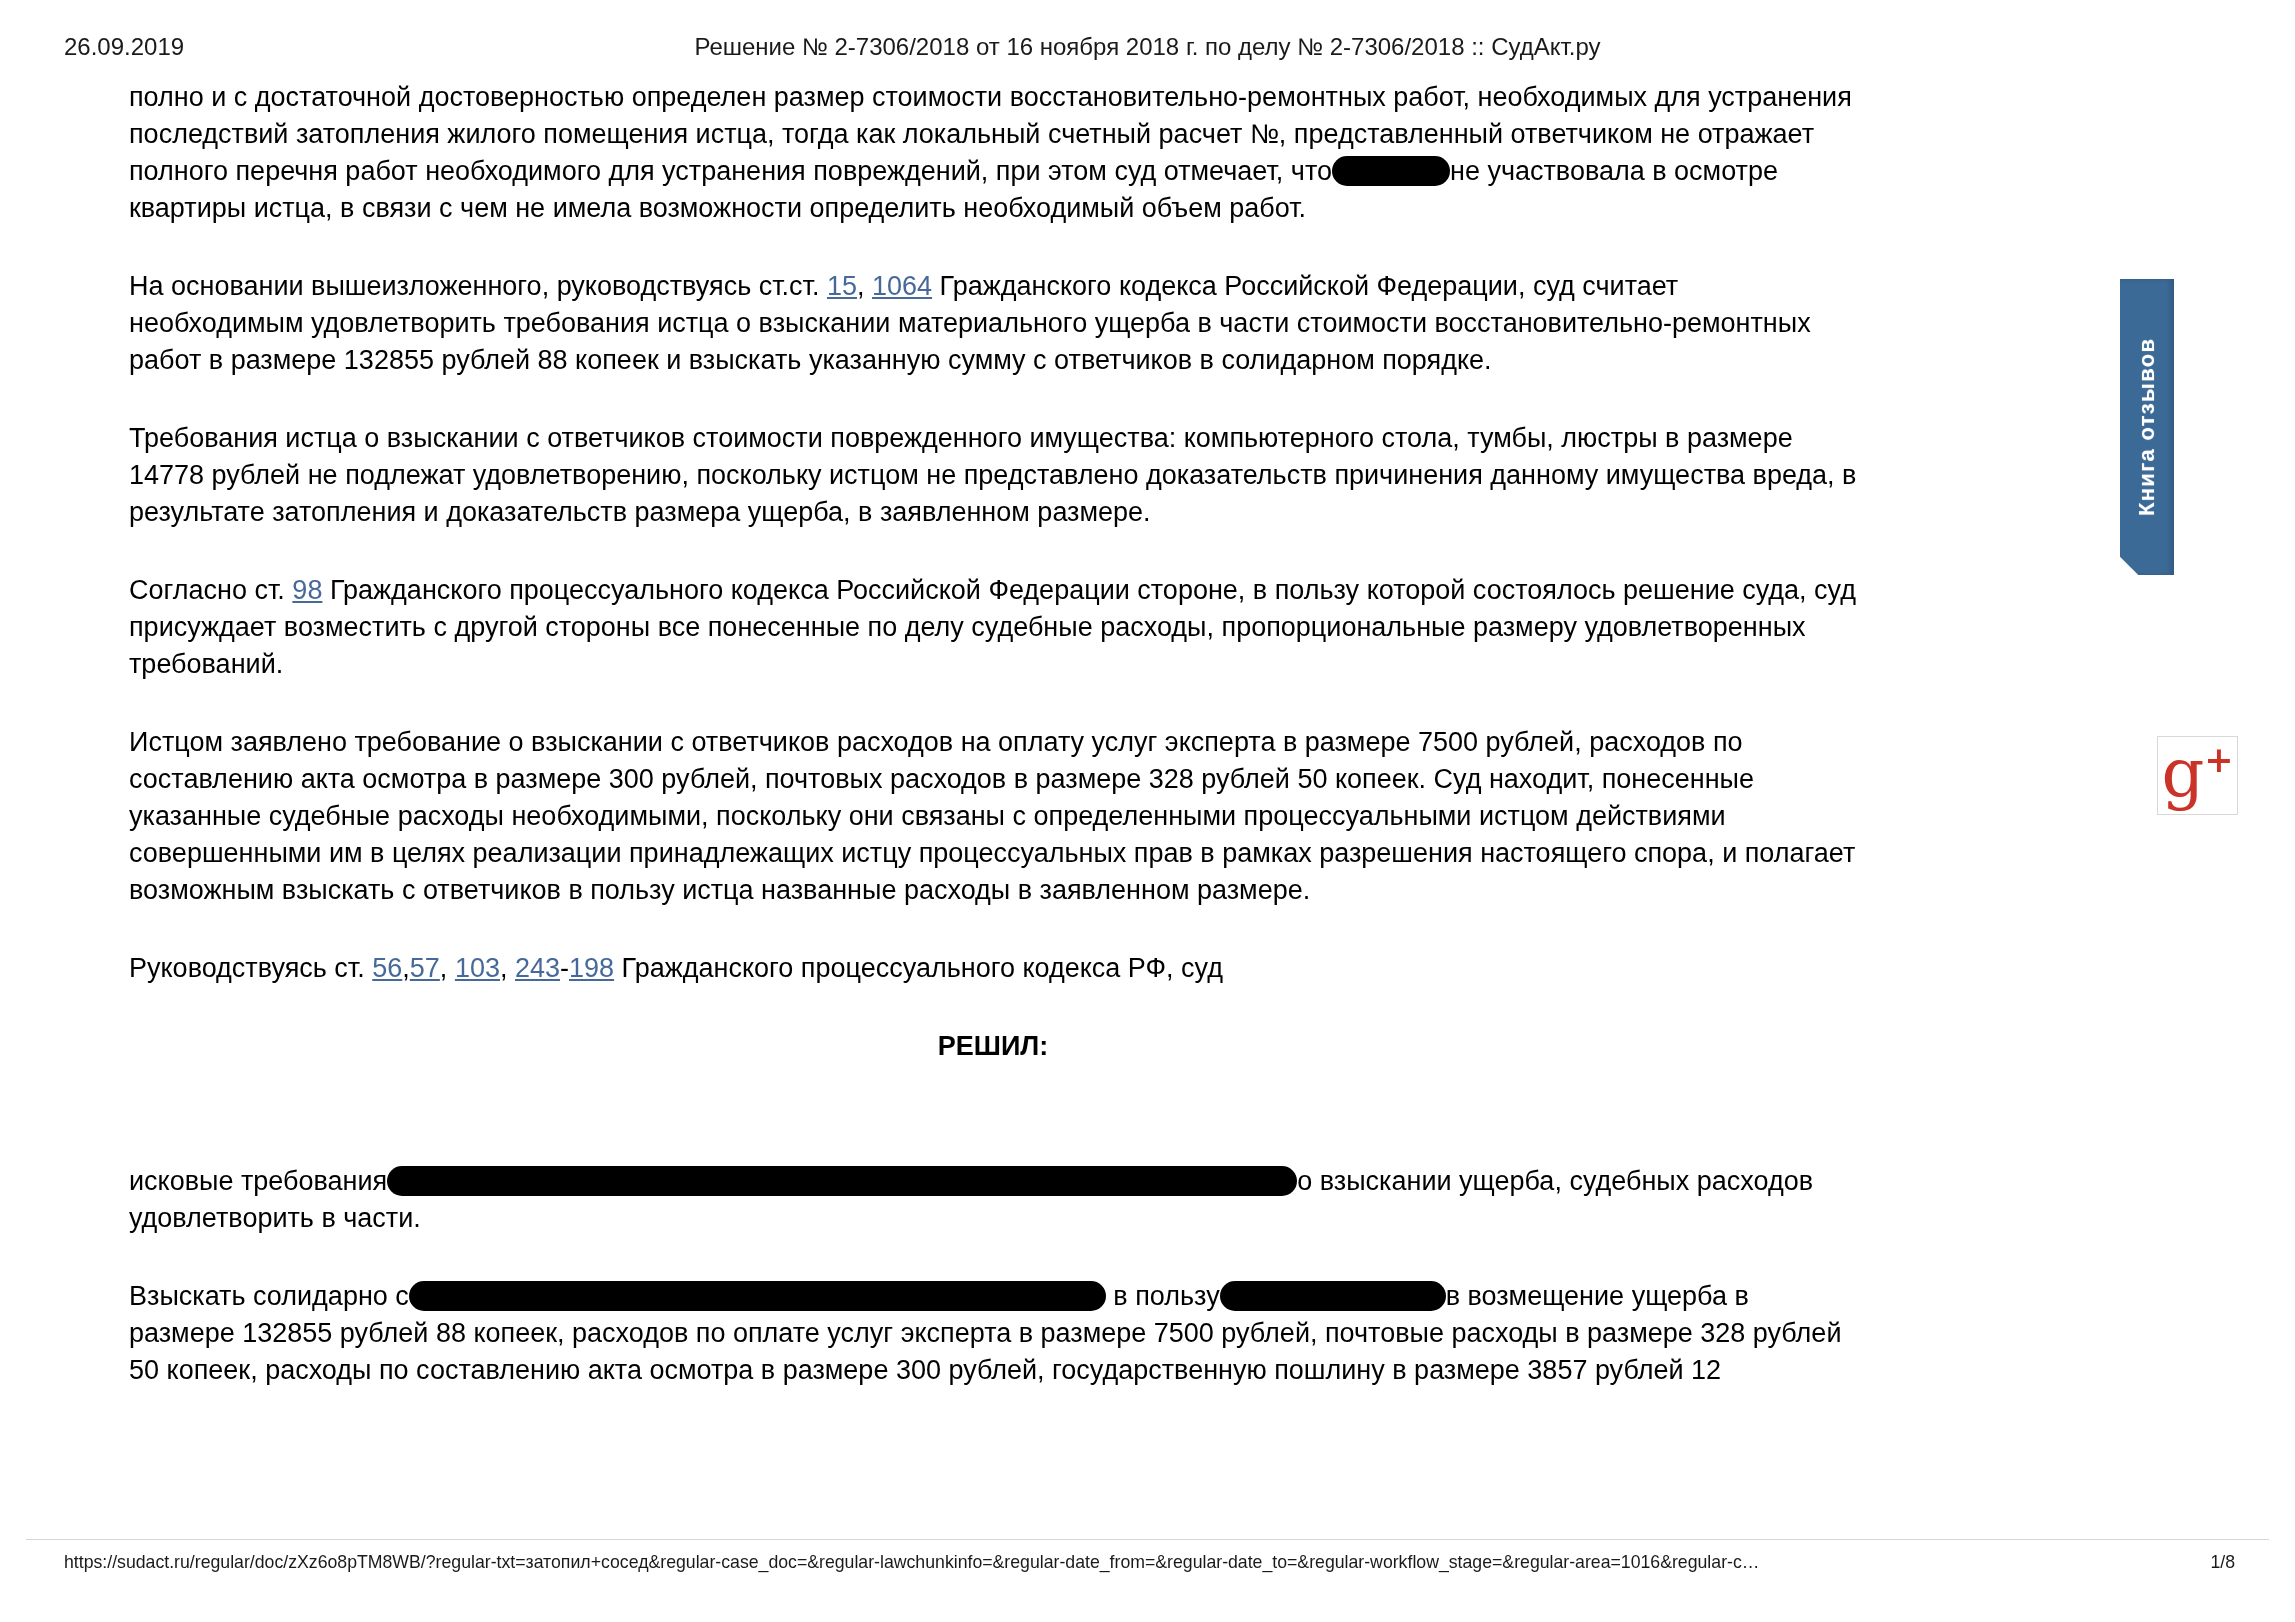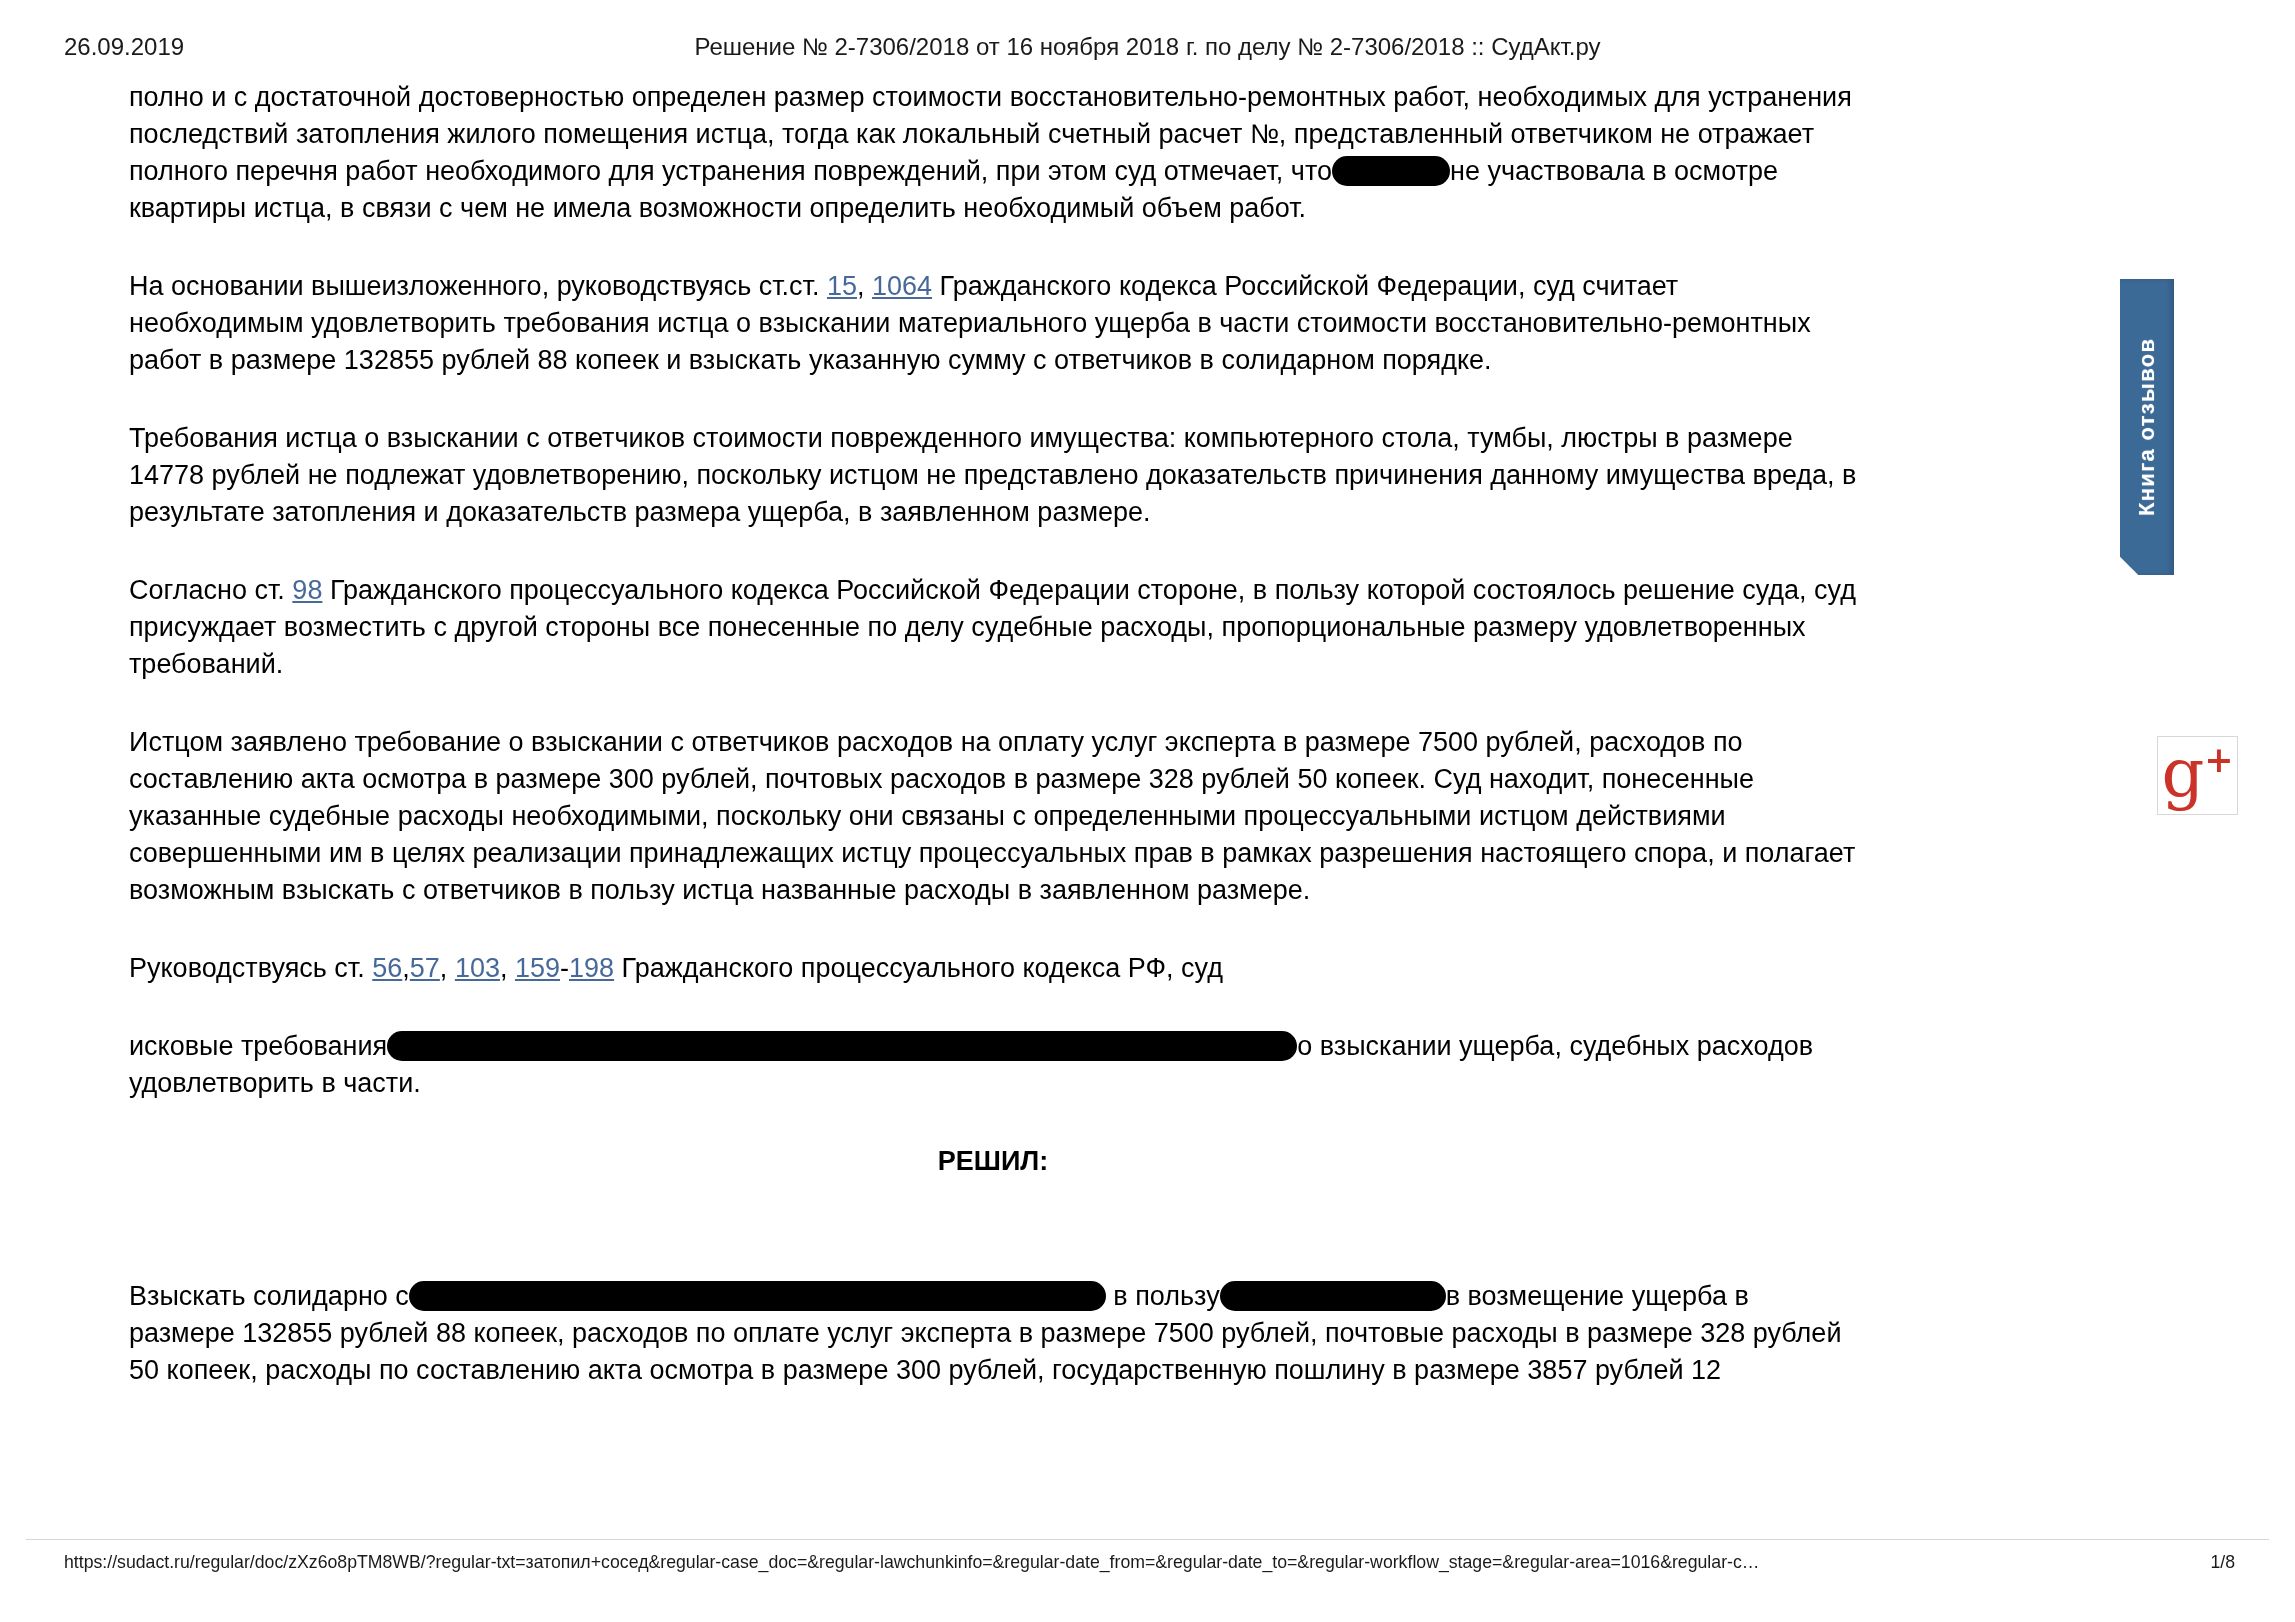--- a/index.html
+++ b/index.html
@@ -59,23 +59,23 @@
     <span class="print-date">26.09.2019</span>
     <span class="print-title">Решение № 2-7306/2018 от 16 ноября 2018 г. по делу № 2-7306/2018 :: СудАкт.ру</span>
   </div>
 
   <div class="content">
       <p class="para"><span>полно и с достаточной достоверностью определен размер стоимости восстановительно-ремонтных работ, необходимых для устранения последствий затопления жилого помещения истца, тогда как локальный счетный расчет №, представленный ответчиком не отражает полного перечня работ необходимого для устранения повреждений, при этом суд отмечает, что</span><span class="redaction" style="width: 118px;"></span><span>не участвовала в осмотре квартиры истца, в связи с чем не имела возможности определить необходимый объем работ.</span></p>
       <p class="para"><span>На основании вышеизложенного, руководствуясь ст.ст. </span><a class="doc-link" href="#">15</a><span>, </span><a class="doc-link" href="#">1064</a><span> Гражданского кодекса Российской Федерации, суд считает необходимым удовлетворить требования истца о взыскании материального ущерба в части стоимости восстановительно-ремонтных работ в размере 132855 рублей 88 копеек и взыскать указанную сумму с ответчиков в солидарном порядке.</span></p>
       <p class="para"><span>Требования истца о взыскании с ответчиков стоимости поврежденного имущества: компьютерного стола, тумбы, люстры в размере 14778 рублей не подлежат удовлетворению, поскольку истцом не представлено доказательств причинения данному имущества вреда, в результате затопления и доказательств размера ущерба, в заявленном размере.</span></p>
       <p class="para"><span>Согласно ст. </span><a class="doc-link" href="#">98</a><span> Гражданского процессуального кодекса Российской Федерации стороне, в пользу которой состоялось решение суда, суд присуждает возместить с другой стороны все понесенные по делу судебные расходы, пропорциональные размеру удовлетворенных требований.</span></p>
       <p class="para"><span>Истцом заявлено требование о взыскании с ответчиков расходов на оплату услуг эксперта в размере 7500 рублей, расходов по составлению акта осмотра в размере 300 рублей, почтовых расходов в размере 328 рублей 50 копеек. Суд находит, понесенные указанные судебные расходы необходимыми, поскольку они связаны с определенными процессуальными истцом действиями совершенными им в целях реализации принадлежащих истцу процессуальных прав в рамках разрешения настоящего спора, и полагает возможным взыскать с ответчиков в пользу истца названные расходы в заявленном размере.</span></p>
-      <p class="para"><span>Руководствуясь ст. </span><a class="doc-link" href="#">56</a><span>,</span><a class="doc-link" href="#">57</a><span>, </span><a class="doc-link" href="#">103</a><span>, </span><a class="doc-link" href="#">159</a><span>-</span><a class="doc-link" href="#">198</a><span> Гражданского процессуального кодекса РФ, суд</span></p>
+      <p class="para"><span>Руководствуясь ст. </span><a class="doc-link" href="#">56</a><span>,</span><a class="doc-link" href="#">57</a><span>, </span><a class="doc-link" href="#">103</a><span>, </span><a class="doc-link" href="#">243</a><span>-</span><a class="doc-link" href="#">198</a><span> Гражданского процессуального кодекса РФ, суд</span></p>
+      <p class="para heading"><span>РЕШИЛ:</span></p>
       <p class="para"><span>исковые требования</span><span class="redaction" style="width: 910px;"></span><span>о взыскании ущерба, судебных расходов удовлетворить в части.</span></p>
-      <p class="para heading"><span>РЕШИЛ:</span></p>
       <p class="para"><span>Взыскать солидарно с</span><span class="redaction" style="width: 697px;"></span><span> в пользу</span><span class="redaction" style="width: 226px;"></span><span>в возмещение ущерба в размере 132855 рублей 88 копеек, расходов по оплате услуг эксперта в размере 7500 рублей, почтовые расходы в размере 328 рублей 50 копеек, расходы по составлению акта осмотра в размере 300 рублей, государственную пошлину в размере 3857 рублей 12</span></p>
     </div>
 
   <div class="feedback-tab">
     <span class="tab-label">Книга отзывов</span>
   </div>
 
   <div class="gplus">
     <span class="g">g</span>
       <span class="plus">+</span>

